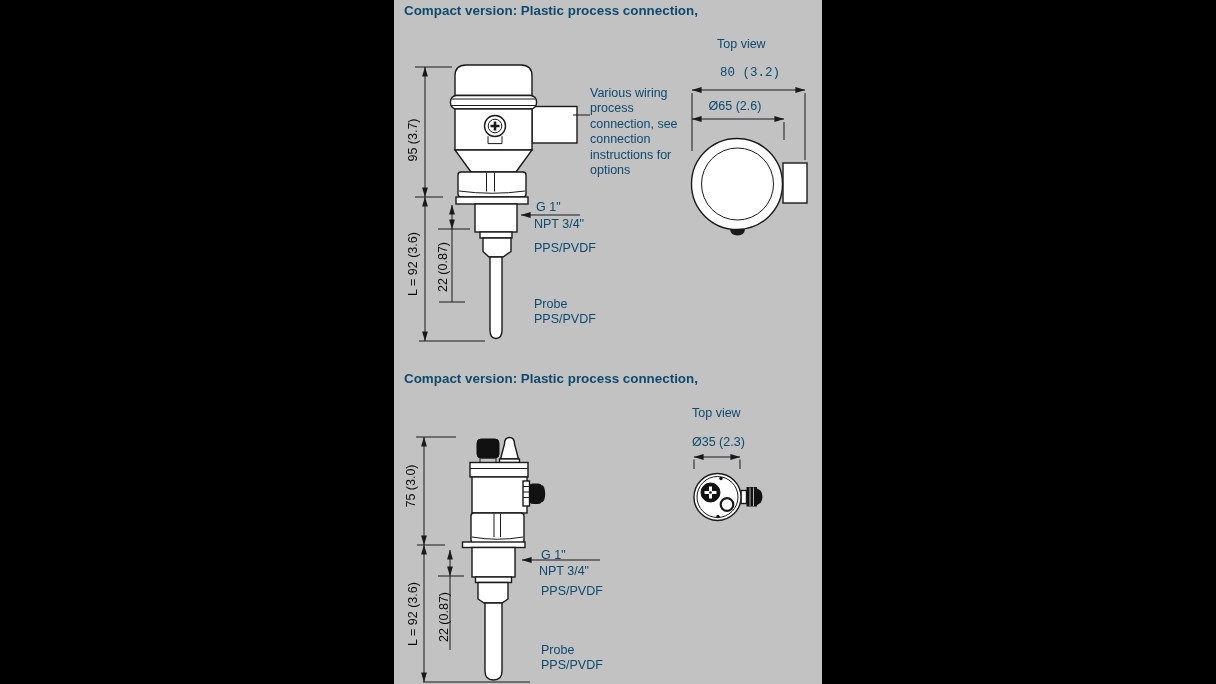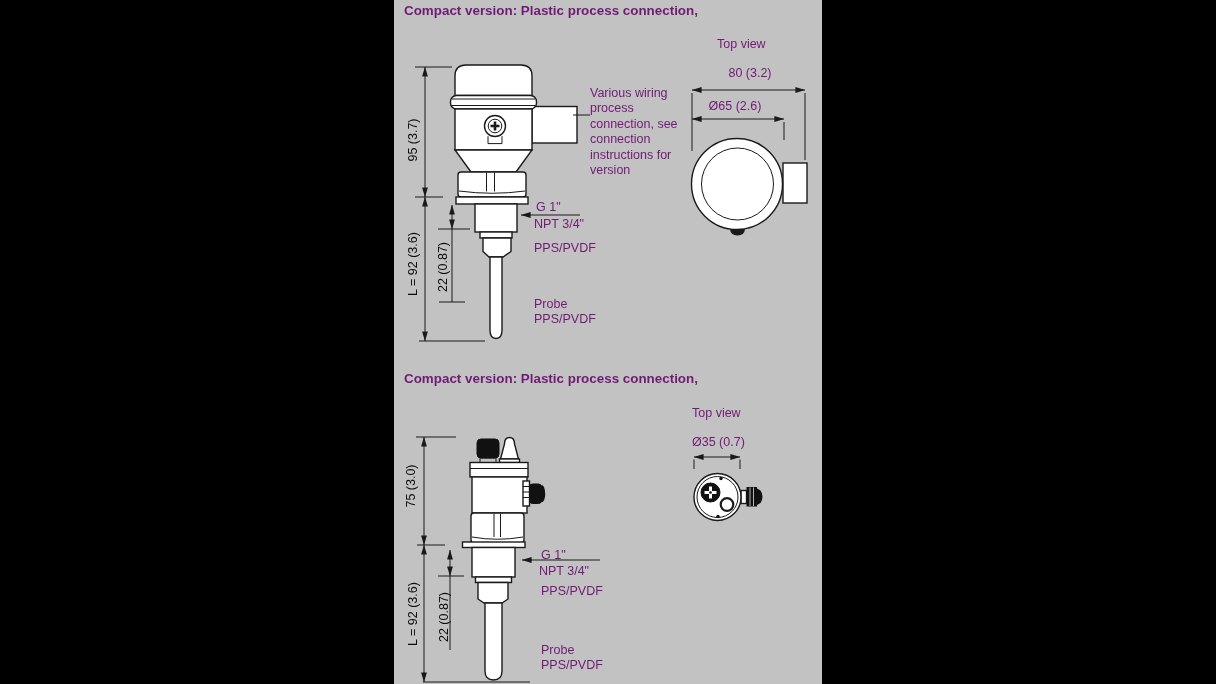--- a/index.html
+++ b/index.html
@@ -1,20 +1,20 @@
 <!DOCTYPE html>
 <html><head>
 <meta charset="utf-8">
 <style>
   html,body{margin:0;padding:0;background:#000;}
   .stage{position:relative;width:1216px;height:684px;background:#000;overflow:hidden;
          font-family:"Liberation Sans",sans-serif;}
   .page{position:absolute;left:394px;top:0;width:428px;height:684px;background:#c2c2c2;}
   .page svg{position:absolute;left:0;top:0;}
-  .t{position:absolute;color:#701a75;font-size:12.5px;line-height:15.4px;white-space:nowrap;}
+  .t{position:absolute;color:#0c4a6e;font-size:12.5px;line-height:15.4px;white-space:nowrap;}
   .t span{display:block;}
   .title{font-weight:700;font-size:13.4px;line-height:16.4px;}
   .ctr{transform:translateX(-50%);}
   .rot{position:absolute;color:#0b0b0b;font-size:12.5px;white-space:nowrap;
        transform:translate(-50%,-50%) rotate(-90deg);}
   .thin{stroke:#1a1a1a;stroke-width:1;fill:none;}
   .shape{stroke:#1a1a1a;stroke-width:1.4;fill:#ffffff;}
 </style>
 </head>
 <body>
@@ -132,46 +132,46 @@
         <line class="thin" x1="300" y1="457" x2="346" y2="457" marker-start="url(#arr)" marker-end="url(#arr)"></line>
         <line class="thin" x1="300" y1="459.5" x2="300" y2="469"></line>
         <line class="thin" x1="346" y1="459.5" x2="346" y2="469"></line>
       </g>
     </svg>
 
     <div class="t title" style="left:10px;top:3px;">
       <span>Compact version: Plastic process connection,</span>
     </div>
     <div class="t" style="left:323px;top:37px;">Top view</div>
-    <div class="t ctr" style="left:356px;top:66px;">80 (3.2)</div>
+    <div class="t ctr" style="left:356px;top:66px;font-family:Liberation Mono, monospace;">80 (3.2)</div>
     <div class="t ctr" style="left:341px;top:99px;">Ø65 (2.6)</div>
     <div class="t" style="left:196px;top:86px;">
       <span>Various wiring</span>
       <span>process</span>
       <span>connection, see</span>
       <span>connection</span>
       <span>instructions for</span>
-      <span>version</span>
+      <span>options</span>
     </div>
     <div class="t" style="left:142px;top:200px;">G 1"</div>
     <div class="t" style="left:140px;top:216.5px;">NPT 3/4"</div>
     <div class="t" style="left:140px;top:240.5px;">PPS/PVDF</div>
     <div class="t" style="left:140px;top:296.5px;">
       <span>Probe</span>
       <span>PPS/PVDF</span>
     </div>
     <div class="rot" style="left:19px;top:140px;">95 (3.7)</div>
     <div class="rot" style="left:19px;top:264px;">L = 92 (3.6)</div>
     <div class="rot" style="left:48.5px;top:267px;">22 (0.87)</div>
 
     <div class="t title" style="left:10px;top:371px;">
       <span>Compact version: Plastic process connection,</span>
     </div>
     <div class="t" style="left:298px;top:406px;">Top view</div>
-    <div class="t" style="left:298px;top:435px;">Ø35 (0.7)</div>
+    <div class="t" style="left:298px;top:435px;">Ø35 (2.3)</div>
     <div class="t" style="left:147px;top:548px;">G 1"</div>
     <div class="t" style="left:145px;top:564px;">NPT 3/4"</div>
     <div class="t" style="left:147px;top:584px;">PPS/PVDF</div>
     <div class="t" style="left:147px;top:643px;">
       <span>Probe</span>
       <span>PPS/PVDF</span>
     </div>
     <div class="rot" style="left:17px;top:486px;">75 (3.0)</div>
     <div class="rot" style="left:18.5px;top:614px;">L = 92 (3.6)</div>
     <div class="rot" style="left:50px;top:617px;">22 (0.87)</div>

